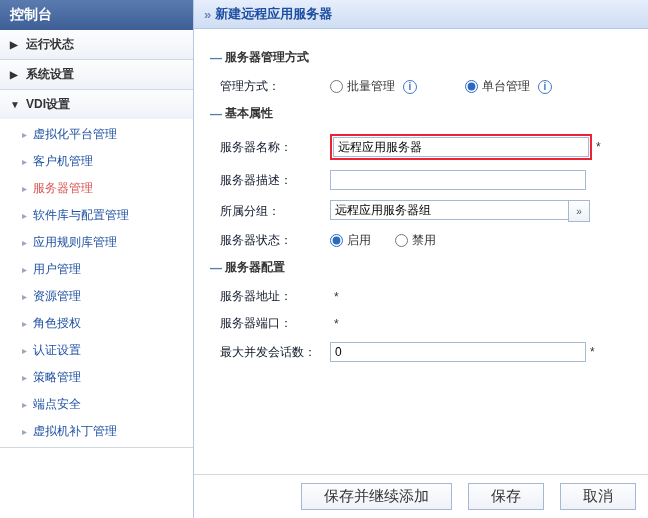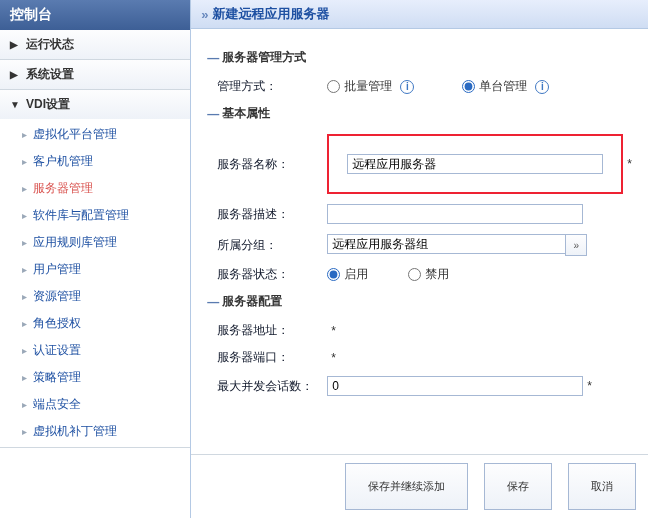--- a/index.html
+++ b/index.html
@@ -28,21 +28,21 @@
 .req { color:#333; margin-left:4px; }
 .highlight { border:2px solid #e23; }
 .radio-group { display:flex; align-items:center; gap: 48px; }
 .radio-group label { display:flex; align-items:center; gap:4px; cursor:pointer; }
 .radio-outer { display:flex; align-items:center; gap:6px; }
 .info-icon { width:14px; height:14px; border:1px solid #3f78c3; color:#3f78c3; border-radius:50%; display:inline-flex; align-items:center; justify-content:center; font-size:10px; font-weight:bold; margin-left:4px;}
 .combo { display:flex; }
 .combo input { border-right:none; }
 .combo button { width:22px; height:22px; border:1px solid #a6b8d4; background:linear-gradient(to bottom,#fdfdfe,#eef2f8); cursor:pointer; font-size:10px; color:#555; padding:0;}
 .footer { border-top:1px solid #d0d8e0; padding: 8px 12px; display:flex; justify-content:flex-end; gap:16px; background:#fff;}
-.footer button { padding: 15px 22px; border:1px solid #a6b8d4; background:linear-gradient(to bottom,#fdfdfe,#eef2f8); cursor:pointer; font-size:11px; font-family:Liberation Mono, monospace; color:#333;}
+.footer button { padding: 3px 22px; border:1px solid #a6b8d4; background:linear-gradient(to bottom,#fdfdfe,#eef2f8); cursor:pointer; font-size:15px; font-family:Liberation Mono, monospace; color:#333;}
 input[type=radio]{accent-color:#2a6ac2;}
 </style>
 </head>
 <body>
 
 <div class="container">
   <aside class="sidebar">
     <div class="sidebar-header">控制台</div>
 
     <div class="accordion-item">
@@ -143,39 +143,39 @@
           </label>
         </div>
       </div>
 
       <div class="section-title">
           <span class="dash">—</span>
           <span>基本属性</span>
         </div>
       <div class="form-row">
         <div class="form-label">服务器名称：</div>
-        <div class="form-control highlight" style="padding:18px;">
+        <div class="form-control highlight" style="padding:1px;">
           <input type="text" class="w260" value="远程应用服务器" style="">
         </div>
         <span class="req">*</span>
       </div>
       <div class="form-row">
         <div class="form-label">服务器描述：</div>
         <div class="form-control"><input type="text" class="w260" value="" style=""></div>
       </div>
       <div class="form-row">
         <div class="form-label">所属分组：</div>
         <div class="form-control combo">
           <input type="text" style="width: 238px;" value="远程应用服务器组">
           <button>»</button>
         </div>
       </div>
       <div class="form-row">
         <div class="form-label">服务器状态：</div>
-        <div class="form-control radio-group" style="gap:40px;justify-content:flex-end;">
+        <div class="form-control radio-group" style="gap:24px;justify-content:flex-end;">
           <label class="radio-outer">
             <input type="radio" name="status" checked="" style="">
             <span>启用</span>
           </label>
           <label class="radio-outer">
             <input type="radio" name="status" style="">
             <span>禁用</span>
           </label>
         </div>
       </div>

